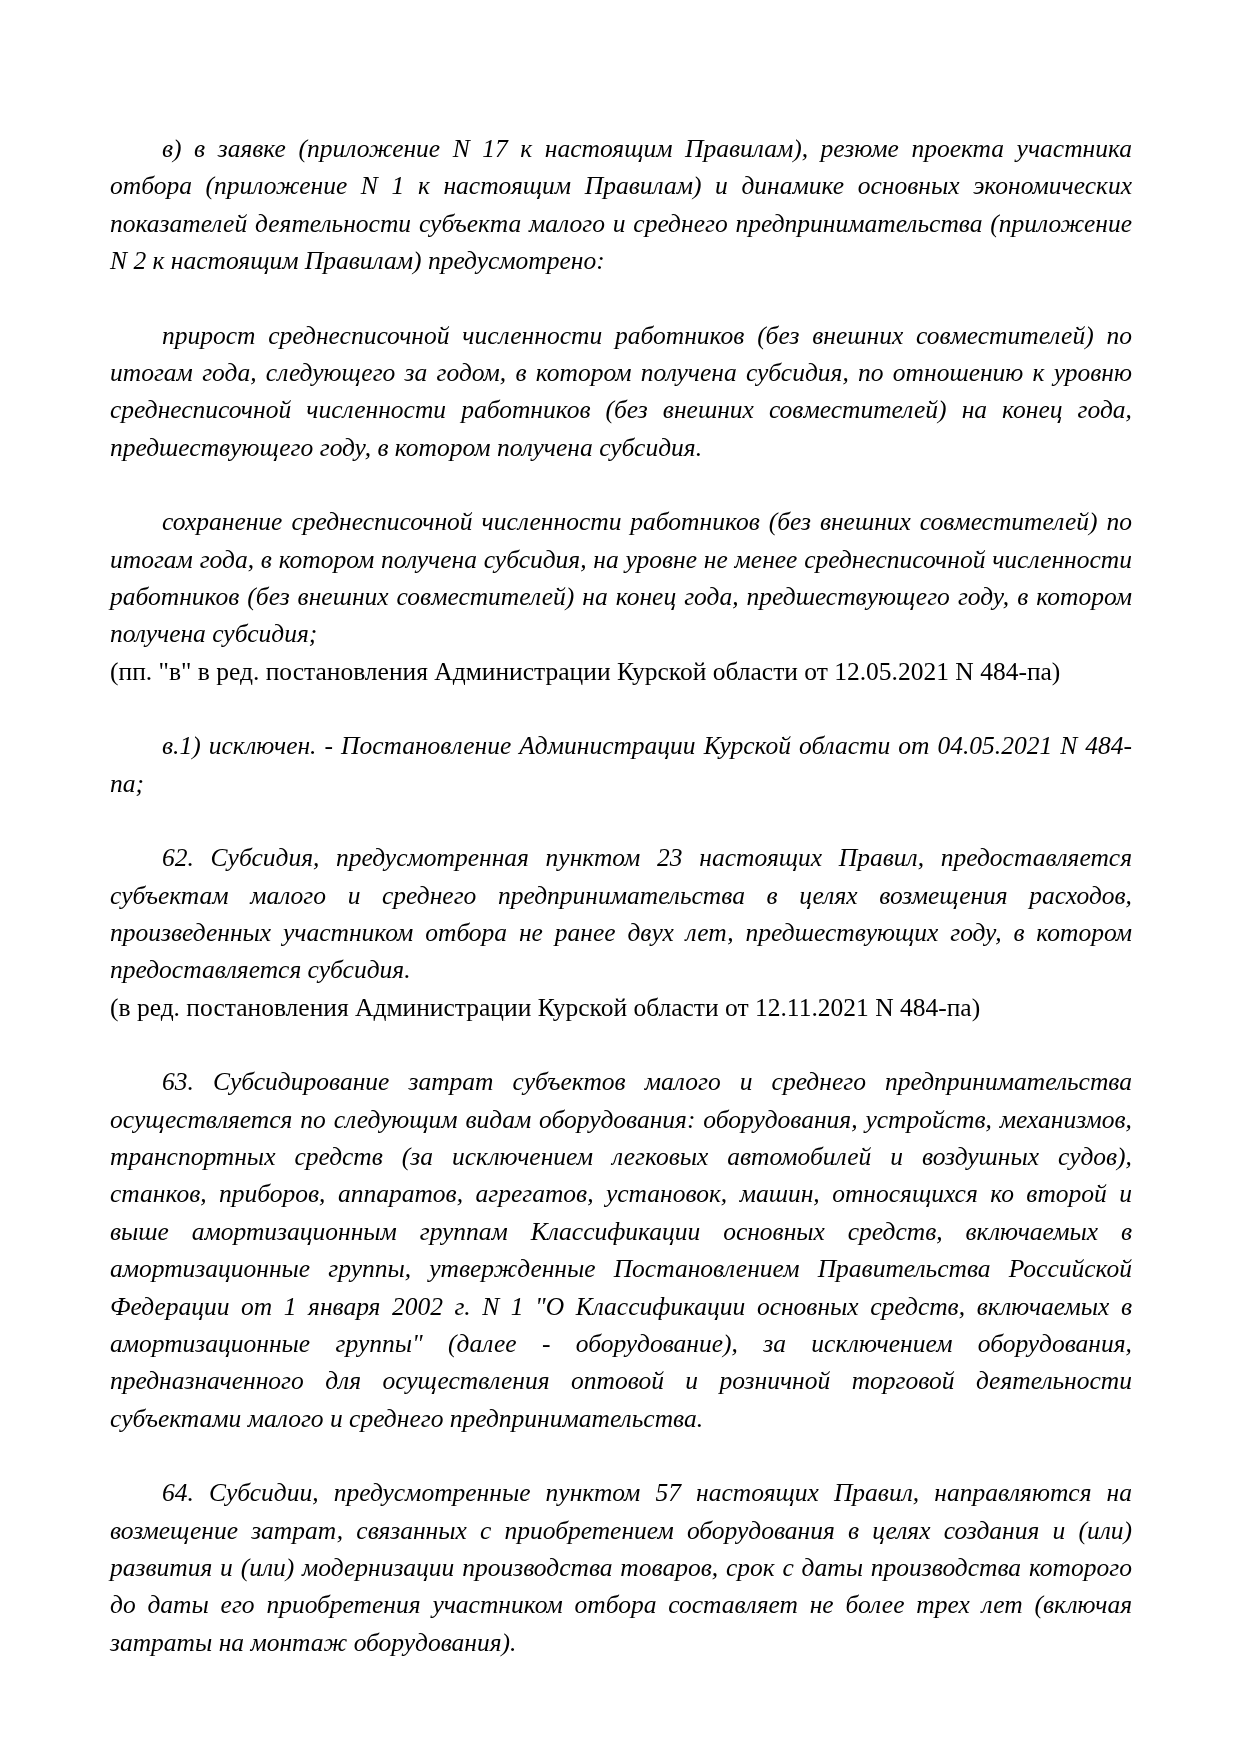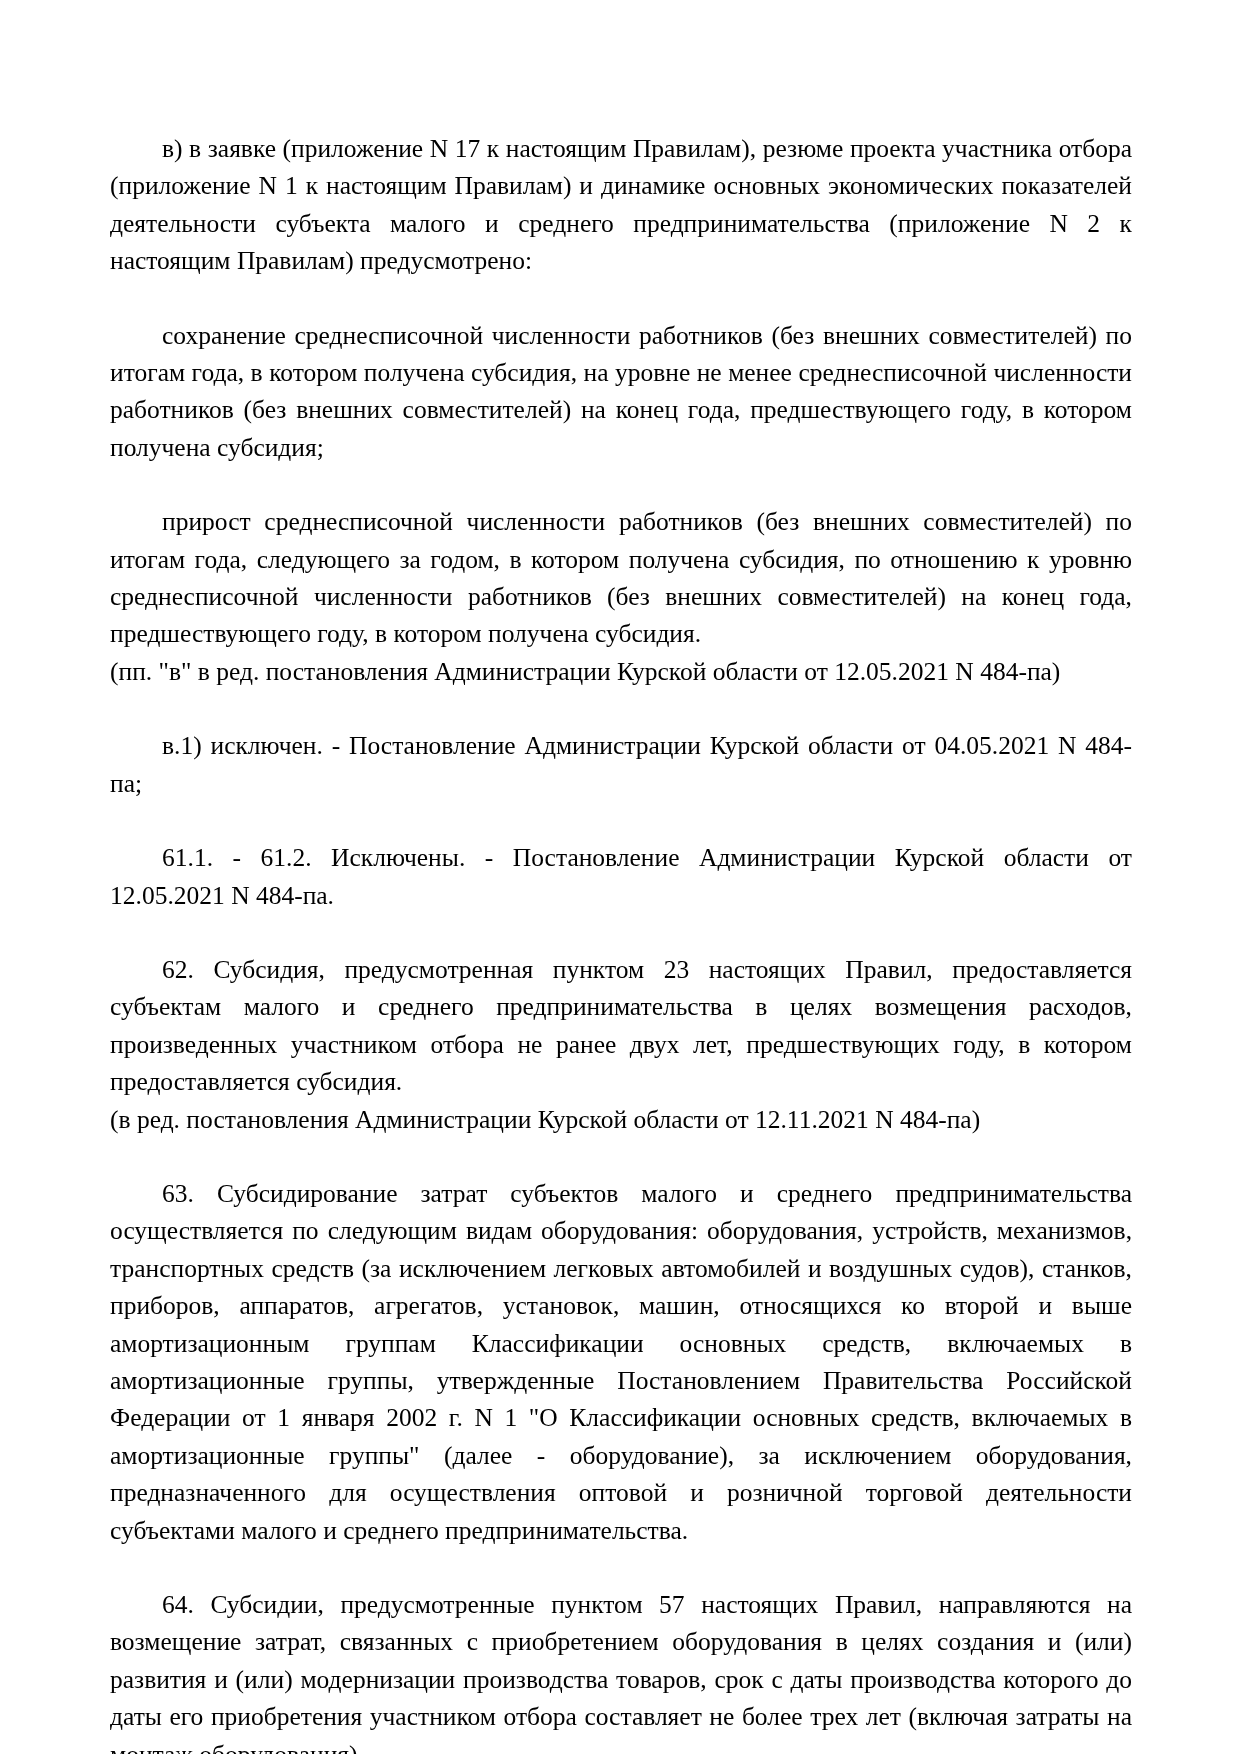--- a/index.html
+++ b/index.html
@@ -43,39 +43,38 @@
   p.ref {
     margin: 0;
     font-size: 25.5px;
     line-height: 37.4px;
     text-align: left;
     text-indent: 0;
   }
   p.para + p.ref { margin-top: 0; }
   p.ref + p.para { margin-top: 37px; }
   
-  p.para { text-align-last: left; }
+  p.para { text-align-last: left; font-style: italic; }
 </style>
 </head>
 <body>
 
 <div class="page">
   <div class="content">
 
     <p class="para">в) в заявке (приложение N 17 к настоящим Правилам), резюме проекта участника отбора (приложение N 1 к настоящим Правилам) и динамике основных экономических показателей деятельности субъекта малого и среднего предпринимательства (приложение N 2 к настоящим Правилам) предусмотрено:</p>
 
+    <p class="para">прирост среднесписочной численности работников (без внешних совместителей) по итогам года, следующего за годом, в котором получена субсидия, по отношению к уровню среднесписочной численности работников (без внешних совместителей) на конец года, предшествующего году, в котором получена субсидия.</p>
+
     <p class="para">сохранение среднесписочной численности работников (без внешних совместителей) по итогам года, в котором получена субсидия, на уровне не менее среднесписочной численности работников (без внешних совместителей) на конец года, предшествующего году, в котором получена субсидия;</p>
-
-    <p class="para">прирост среднесписочной численности работников (без внешних совместителей) по итогам года, следующего за годом, в котором получена субсидия, по отношению к уровню среднесписочной численности работников (без внешних совместителей) на конец года, предшествующего году, в котором получена субсидия.</p>
 
     <p class="ref">(пп. "в" в ред. постановления Администрации Курской области от 12.05.2021 N 484-па)</p>
 
     <p class="para">в.1) исключен. - Постановление Администрации Курской области от 04.05.2021 N 484-па;</p>
 
-    <p class="para">61.1. - 61.2. Исключены. - Постановление Администрации Курской области от 12.05.2021 N 484-па.</p>
 
     <p class="para">62. Субсидия, предусмотренная пунктом 23 настоящих Правил, предоставляется субъектам малого и среднего предпринимательства в целях возмещения расходов, произведенных участником отбора не ранее двух лет, предшествующих году, в котором предоставляется субсидия.</p>
 
     <p class="ref">(в ред. постановления Администрации Курской области от 12.11.2021 N 484-па)</p>
 
     <p class="para">63. Субсидирование затрат субъектов малого и среднего предпринимательства осуществляется по следующим видам оборудования: оборудования, устройств, механизмов, транспортных средств (за исключением легковых автомобилей и воздушных судов), станков, приборов, аппаратов, агрегатов, установок, машин, относящихся ко второй и выше амортизационным группам Классификации основных средств, включаемых в амортизационные группы, утвержденные Постановлением Правительства Российской Федерации от 1 января 2002 г. N 1 "О Классификации основных средств, включаемых в амортизационные группы" (далее - оборудование), за исключением оборудования, предназначенного для осуществления оптовой и розничной торговой деятельности субъектами малого и среднего предпринимательства.</p>
 
     <p class="para">64. Субсидии, предусмотренные пунктом 57 настоящих Правил, направляются на возмещение затрат, связанных с приобретением оборудования в целях создания и (или) развития и (или) модернизации производства товаров, срок с даты производства которого до даты его приобретения участником отбора составляет не более трех лет (включая затраты на монтаж оборудования).</p>
 
   </div>

